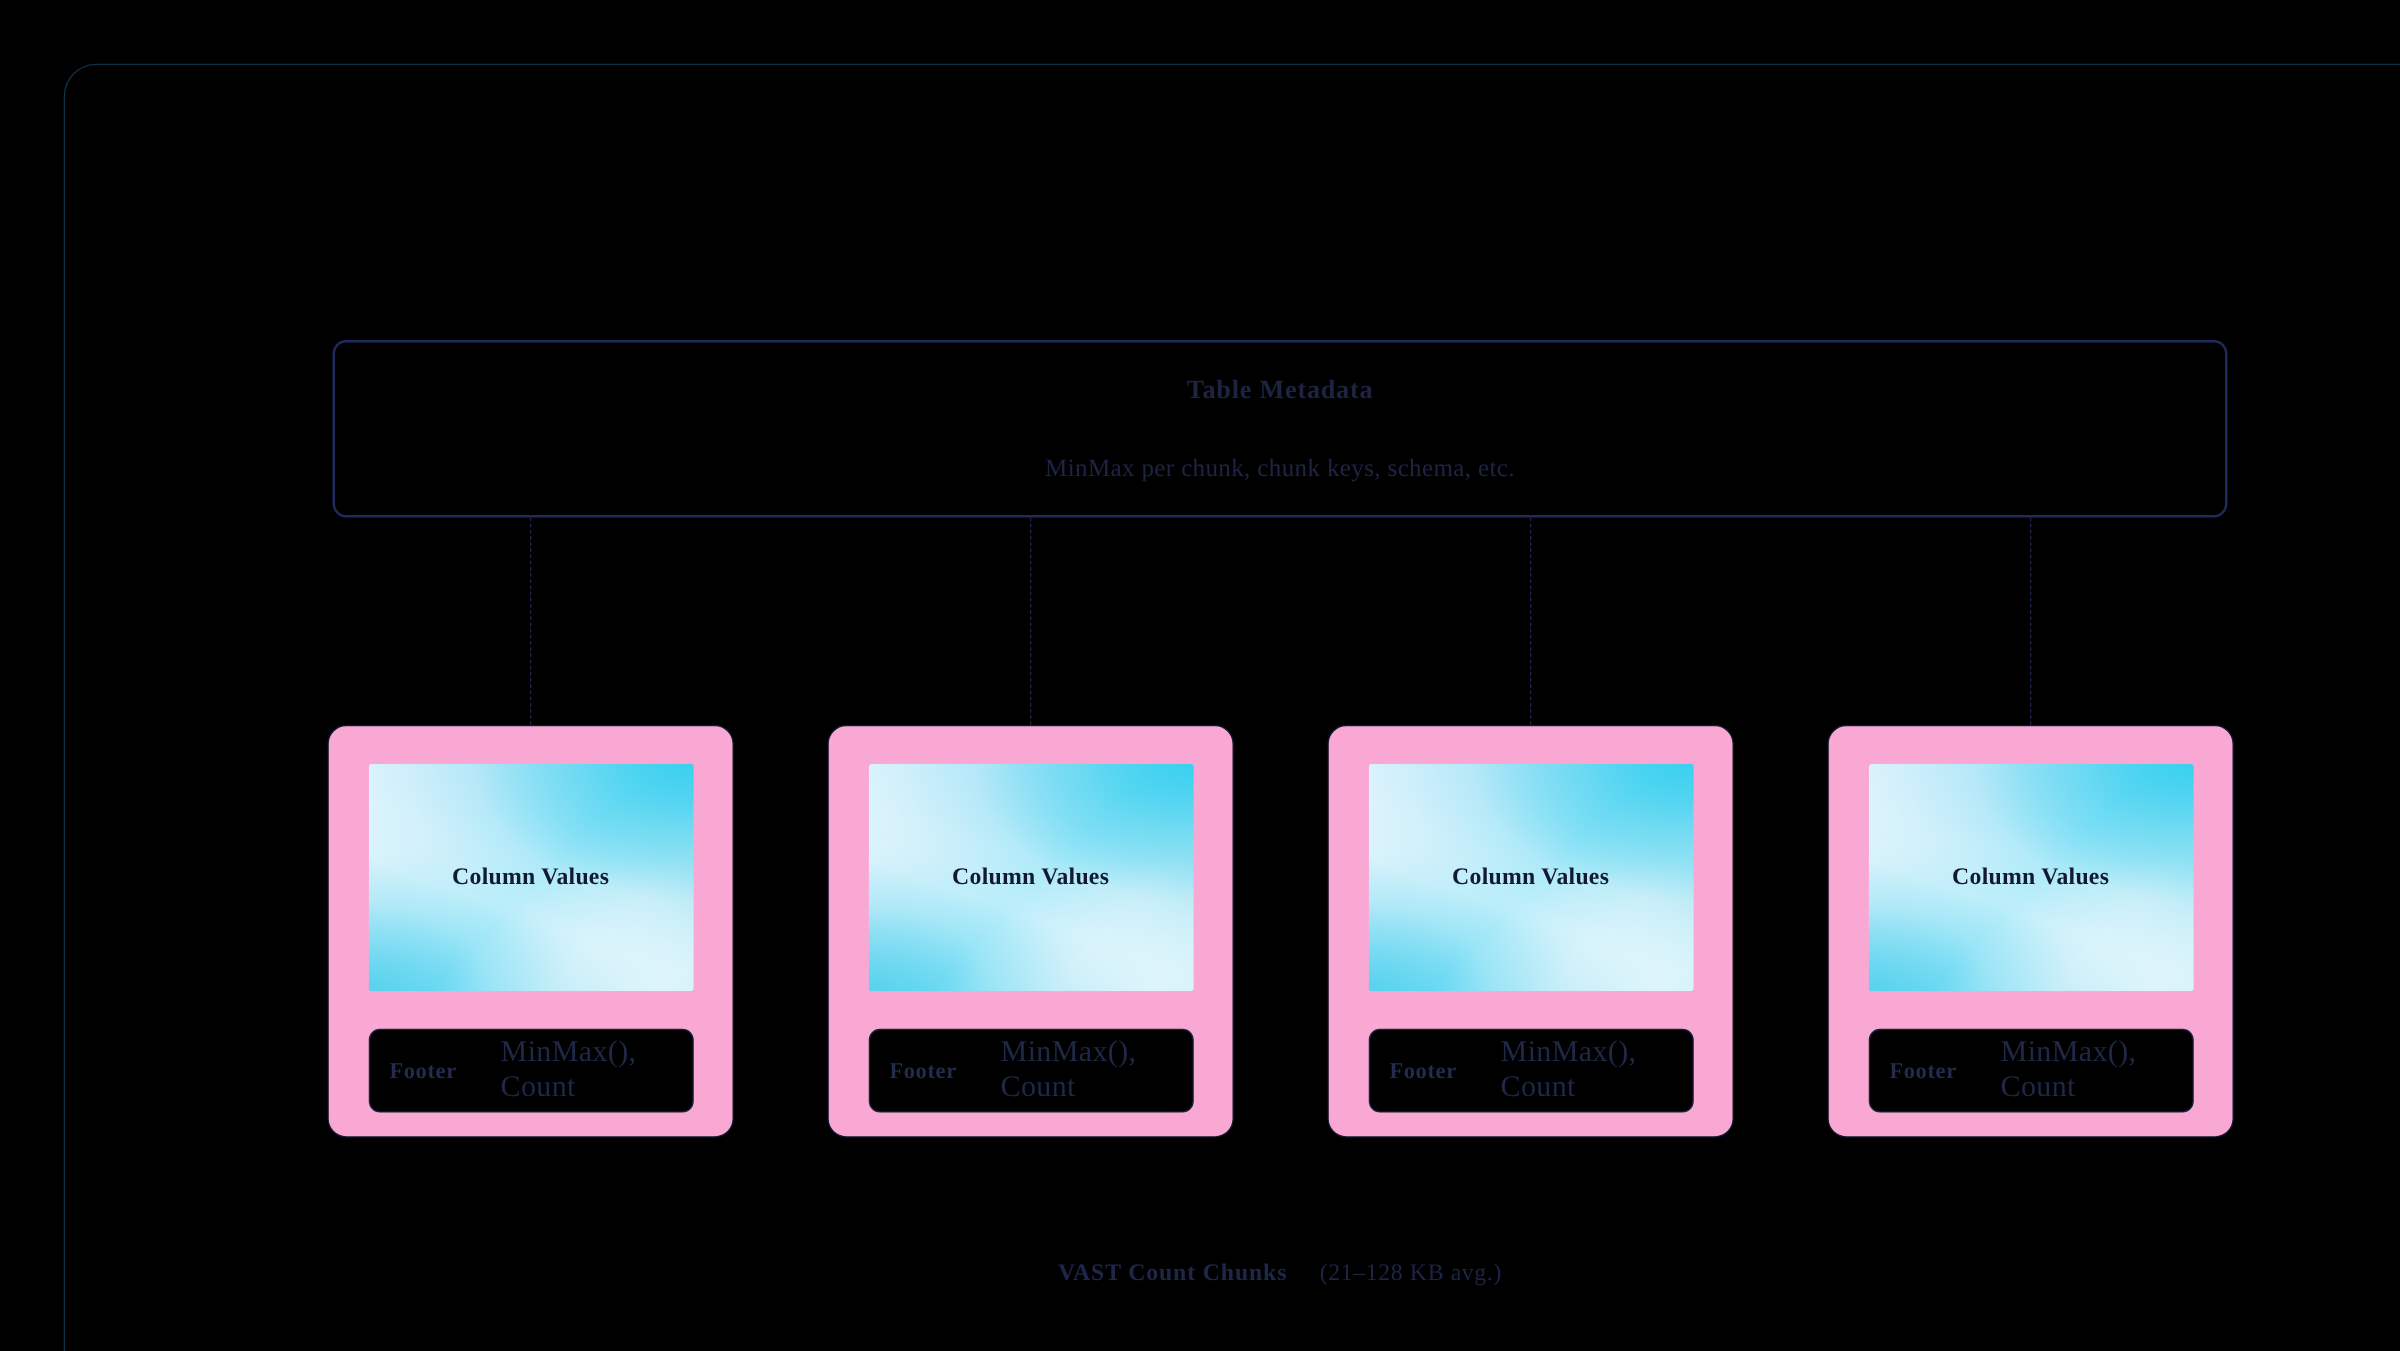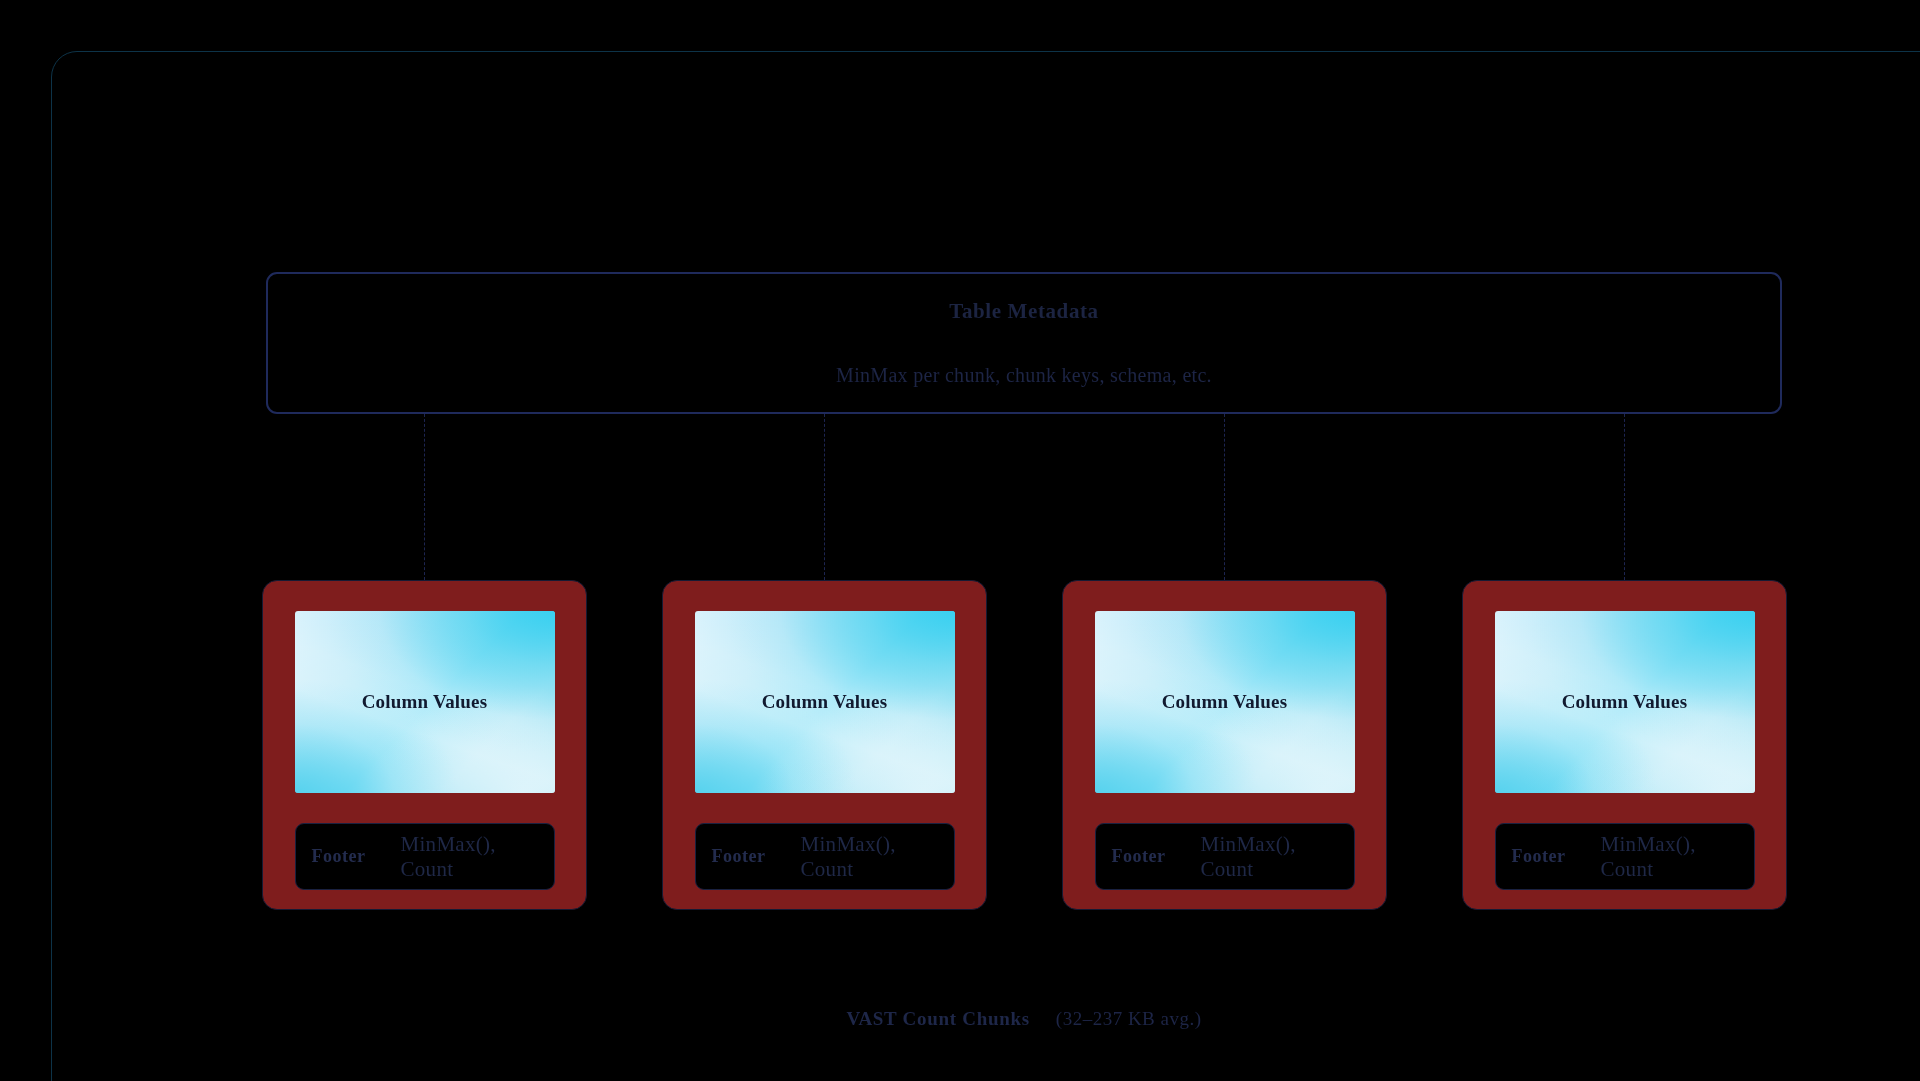--- a/index.html
+++ b/index.html
@@ -79,21 +79,21 @@
   }
 
   
   .card {
     position: absolute;
     top: 516px;
     width: 325px;
     height: 330px;
     border: 1.5px solid #151a33;
     border-radius: 15px;
-    background: #7f1d1d;
+    background: #f9a8d4;
     display: flex;
     flex-direction: column;
     align-items: center;
   }
 
   .card-values {
     margin-top: 30px;
     width: 260px;
     height: 182px;
     border-radius: 3px;
@@ -162,21 +162,21 @@
 
   .card-footer-title {
     font-size: 18px;
     font-weight: 700;
     letter-spacing: 0.5px;
     color: #232c4e;
     line-height: 1.15;
   }
 
   .card-footer-sub {
-    font-size: 21px;
+    font-size: 24px;
     font-weight: 400;
     letter-spacing: 0.3px;
     color: #1f2847;
     line-height: 1.15;
   }
 
   
   .caption {
     position: absolute;
     left: 0;
@@ -252,16 +252,16 @@
     <div class="card-values">
       <span class="card-values-label">Column Values</span>
     </div>
     <div class="card-footer">
       <div class="card-footer-title">Footer</div>
       <div class="card-footer-sub">MinMax(), Count</div>
     </div>
   </div>
 
   <div class="caption">
-    <span class="caption-strong">VAST Count Chunks</span><span class="caption-note">(32–237 KB avg.)</span>
+    <span class="caption-strong">VAST Count Chunks</span><span class="caption-note">(21–128 KB avg.)</span>
   </div>
 
 </div>
 
 </body></html>

